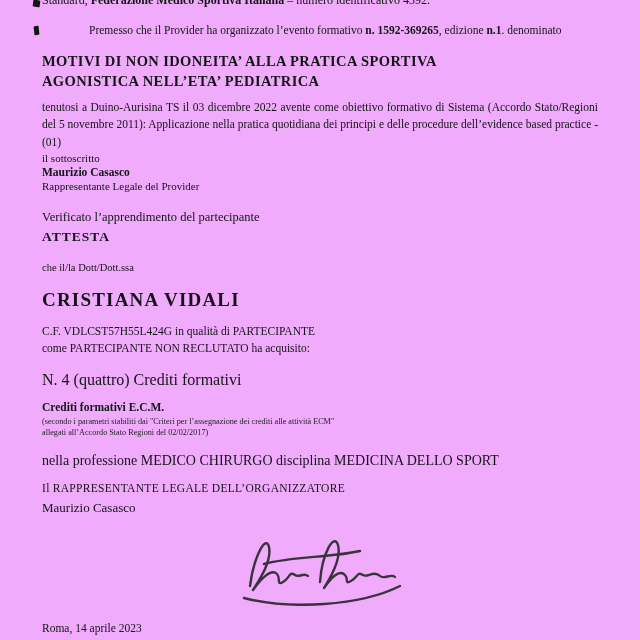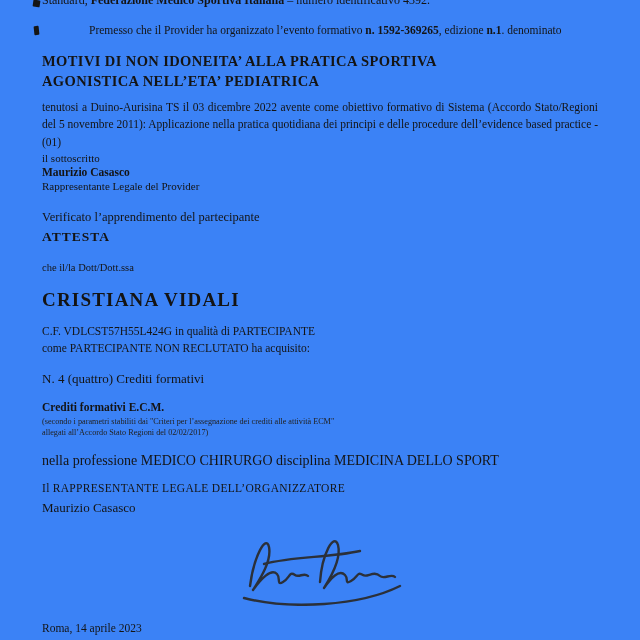--- a/index.html
+++ b/index.html
@@ -4,21 +4,21 @@
 <style>
   * { box-sizing: border-box; }
   html, body { margin: 0; padding: 0; }
   body {
     width: 640px; height: 640px;
     background: #f5f5f3;
     font-family: "Liberation Serif", serif;
   }
   .page {
     position: absolute; inset: 0;
-    background: #3b82f6;
+    background: #f0abfc;
     color: #141414;
     overflow: hidden;
   }
   .abs { position: absolute; left: 0; right: 0; }
   .marg { left: 42px; right: 42px; }
   .c { text-align: left; }
   .j { text-align: justify; }
   .b { font-weight: bold; }
 
   
@@ -48,21 +48,21 @@
   .attesta { top: 229px; font-size: 13.5px; font-weight: bold; letter-spacing: 1px; }
 
   .che { top: 262px; font-size: 10.5px; }
 
   .participant {
     top: 289px; font-size: 19px; font-weight: bold; letter-spacing: 1.2px;
   }
 
   .cf { top: 323px; font-size: 11.5px; line-height: 1.45; }
 
-  .credits { top: 371px; font-size: 13px; }
+  .credits { top: 371px; font-size: 16px; }
 
   .ecm-title { top: 401px; font-size: 11.5px; font-weight: bold; }
   .ecm-note { top: 416px; font-size: 8.2px; line-height: 1.35; color: #222; }
 
   .profession { top: 453px; font-size: 14px; }
 
   .rep-label { top: 482px; font-size: 11.5px; letter-spacing: 0.3px; }
   .rep-name { top: 500px; font-size: 13px; }
 
   .signature-wrap {

